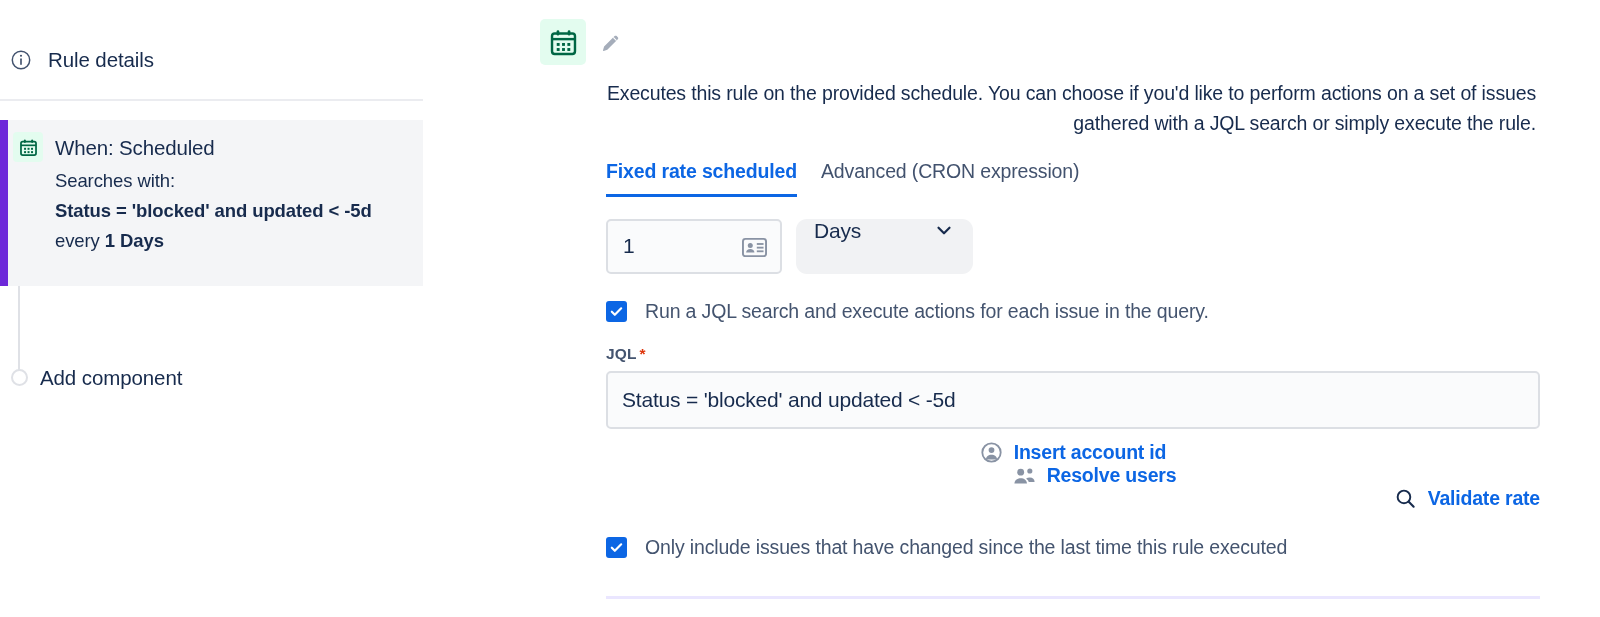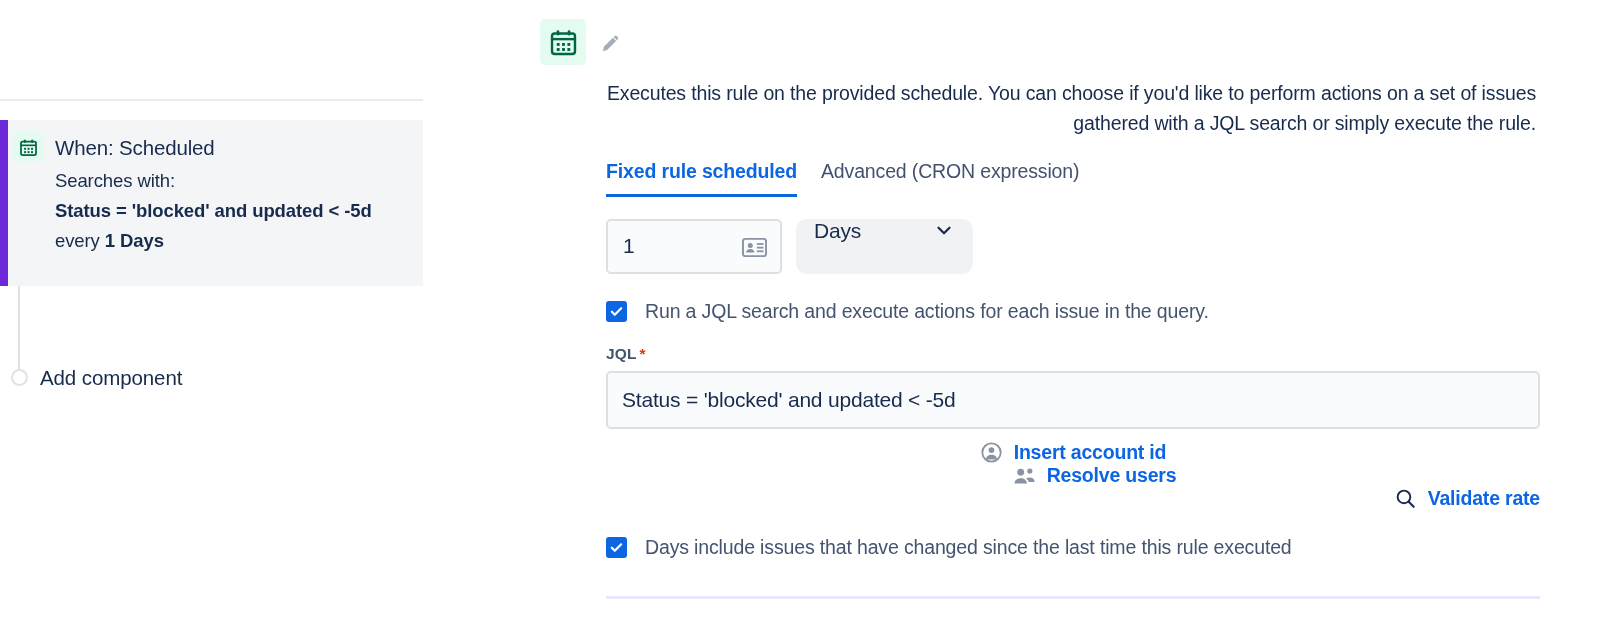--- a/index.html
+++ b/index.html
@@ -178,20 +178,30 @@
     width: 934px; height: 3px; background: #EAE6FF;
   }
 </style>
 </head>
 <body>
 
 <div class="page">
 
   <div class="left-panel">
 
+    <div class="rule-details-row">
+      <span class="ic">
+        <svg width="22" height="22" viewBox="0 0 24 24">
+          <circle cx="12" cy="12" r="9.5" fill="none" stroke="#42526E" stroke-width="1.6"></circle>
+          <circle cx="12" cy="7.4" r="1.15" fill="#42526E"></circle>
+          <rect x="11.1" y="10.2" width="1.8" height="7.2" rx="0.9" fill="#42526E"></rect>
+        </svg>
+      </span>
+      <span class="rule-details-label">Rule details</span>
+    </div>
 
     <div class="panel-divider"></div>
 
     <div class="connector-line"></div>
     <div class="connector-dot"></div>
 
     <div class="when-block">
       <div class="when-icon-wrap">
         <svg width="19" height="19" viewBox="0 0 24 24">
           <rect x="2.5" y="4.5" width="19" height="17" rx="2.2" fill="none" stroke="#006644" stroke-width="2.2"></rect>
@@ -246,21 +256,21 @@
           <path d="M4 19.2l1.1-3.6L15.6 5.1c.6-.6 1.5-.6 2.1 0l1.1 1.1c.6.6.6 1.5 0 2.1L8.3 18.8 4.7 19.9c-.5.1-.8-.2-.7-.7z" fill="#A5ADBA"></path>
           <path d="M14.3 6.4l3.2 3.2" stroke="#fff" stroke-width="1.1"></path>
         </svg>
       </span>
     </div>
 
     <div class="description">Executes this rule on the provided schedule. You can choose if you'd like to perform actions on a set of issues gathered with a JQL search or simply execute the rule.</div>
 
     <div class="tabs">
       <div class="tabs-rule"></div>
-      <div class="tab active">Fixed rule scheduled</div>
+      <div class="tab active">Fixed rate scheduled</div>
       <div class="tab inactive">Advanced (CRON expression)</div>
     </div>
 
     <div class="form">
 
 
       <div class="row-inline">
         <div class="num-input-wrap">
           <span class="val">1</span>
           <span class="smart-icon">
@@ -336,19 +346,19 @@
           <span>Validate rate</span>
         </span>
       </div>
 
       <div class="cb-row">
         <span class="cb">
           <svg width="15" height="15" viewBox="0 0 16 16">
             <path d="M3 8.2l3.2 3.3L13 4.6" fill="none" stroke="#fff" stroke-width="2.3" stroke-linecap="round" stroke-linejoin="round"></path>
           </svg>
         </span>
-        <span class="cb-label">Days include issues that have changed since the last time this rule executed</span>
+        <span class="cb-label">Only include issues that have changed since the last time this rule executed</span>
       </div>
     </div>
 
     <div class="bottom-divider"></div>
   </div>
 </div>
 
 </body></html>

